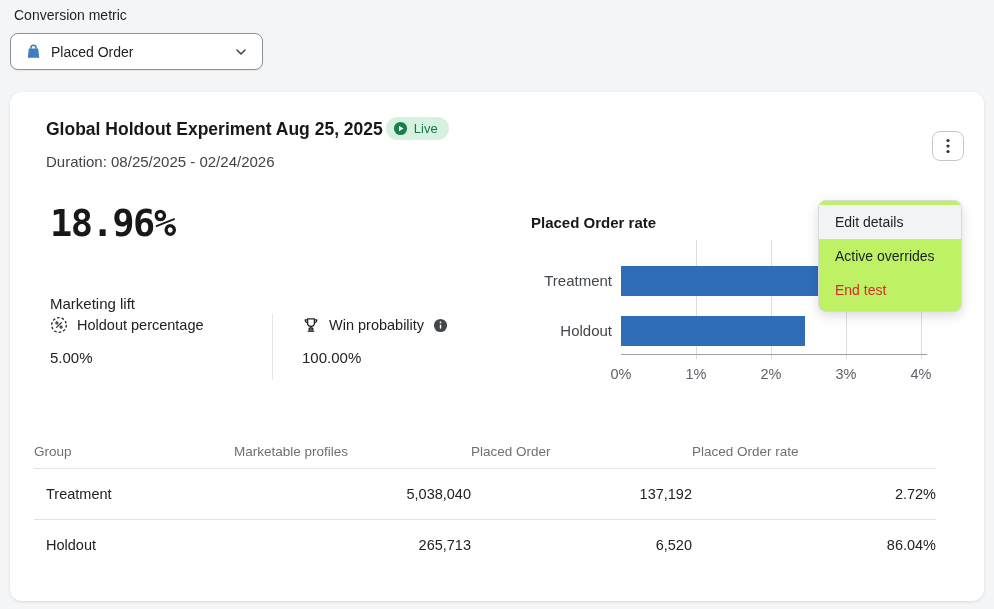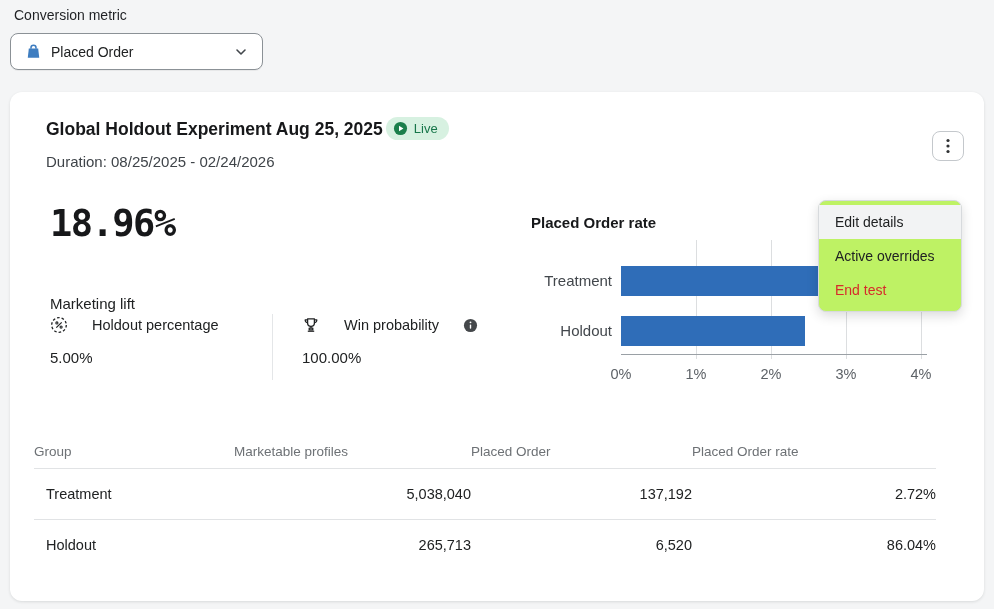--- a/index.html
+++ b/index.html
@@ -54,21 +54,21 @@
   .menu-item.danger { color:#d62b2b; }
   .big-metric {
     position:absolute; left:40px; top:110px;
     font-family:"DejaVu Sans Mono", monospace;
     font-size:37px; font-weight:600; letter-spacing:-1.5px; color:#17181a;
   }
   .lift-label { position:absolute; left:40px; top:171px; font-size:15px; color:#202223;margin-top:32px; }
   .stat { position:absolute; top:224px; }
   .stat.s1 { left:40px; }
   .stat.s2 { left:292px; }
-  .stat-head { display:flex; align-items:center; gap:24px; font-size:14.5px; color:#202223; }
+  .stat-head { display:flex; align-items:center; gap:9px; font-size:14.5px; color:#202223; }
   .stat-value { margin-top:15px; font-size:15px; color:#202223; }
   .stat-divider { position:absolute; left:262px; top:222px; width:1px; height:66px; background:#e4e6e8; }
   .chart-title { position:absolute; left:521px; top:122px; font-size:15px; font-weight:700; color:#17181a; }
   .plot { position:absolute; left:611px; top:148px; width:300px; height:115px; }
   .plot .axis { position:absolute; left:0; right:-6px; bottom:0; height:1px; background:#9aa0a5; }
   .gridline { position:absolute; top:0; bottom:-4px; width:1px; background:#dcdee0; }
   .bar { position:absolute; left:0; height:30px; }
   .bar.b0 { top:26px; }
   .bar.b1 { top:76px; }
   .cat { position:absolute; width:92px; text-align:right; font-size:15px; color:#42474c; }

